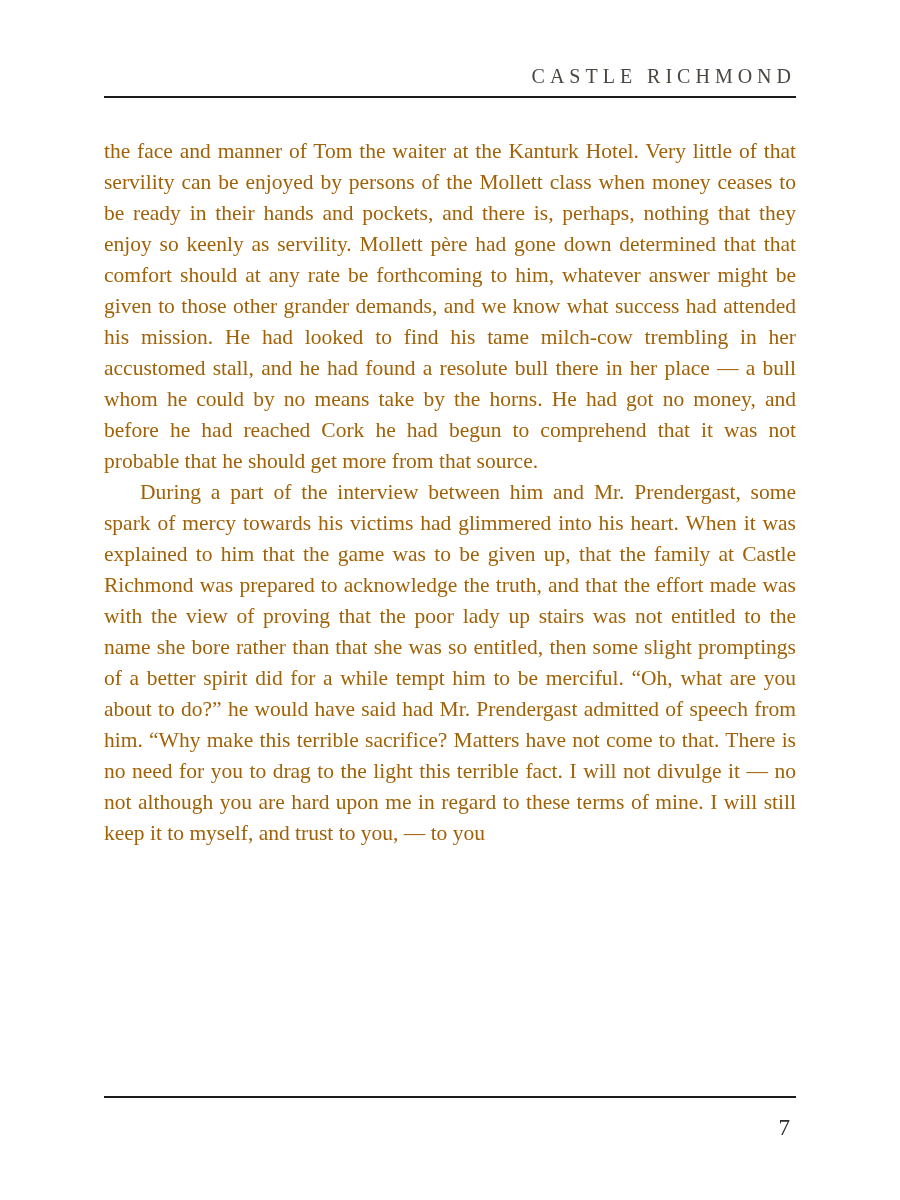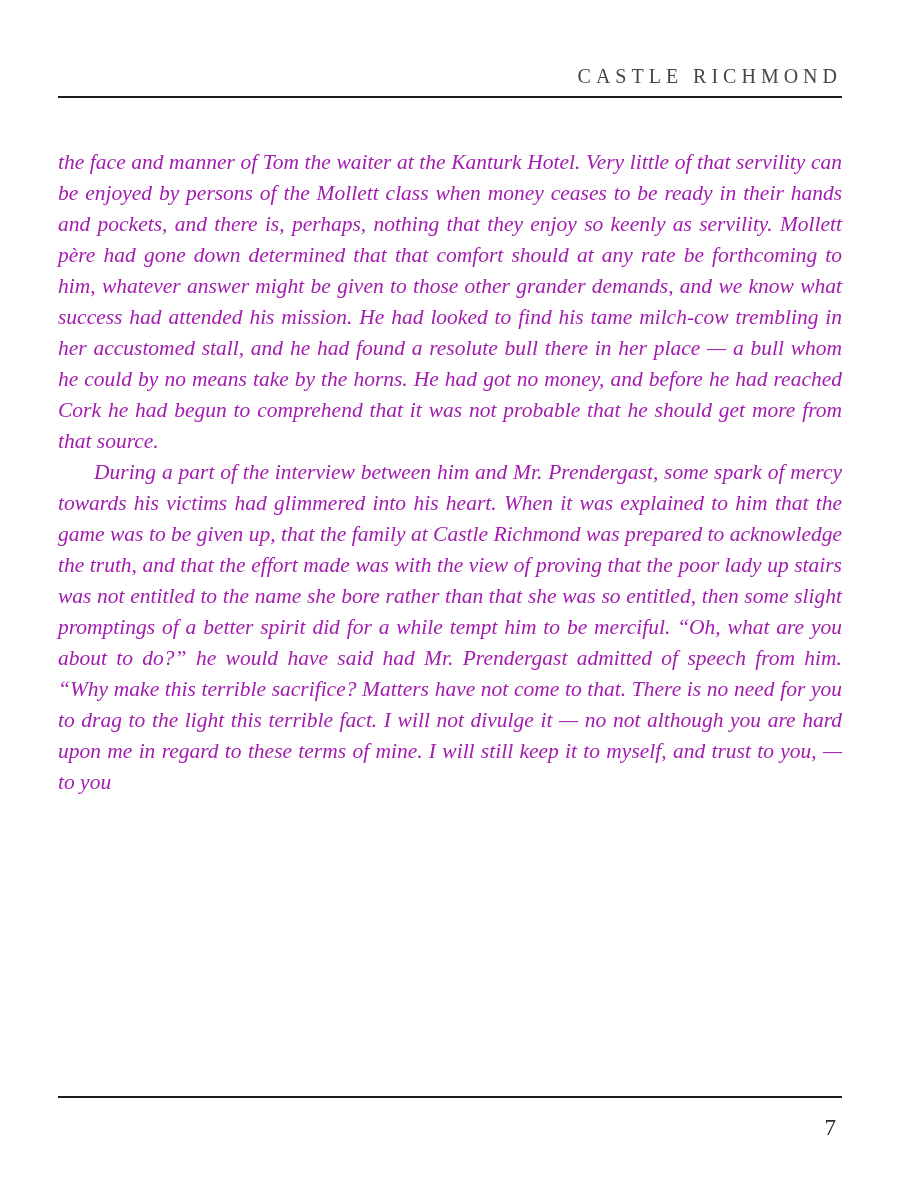--- a/index.html
+++ b/index.html
@@ -11,21 +11,21 @@
     width: 900px;
     height: 1200px;
     font-family: "Liberation Serif", "DejaVu Serif", serif;
     color: #2b2b2b;
     -webkit-font-smoothing: antialiased;
   }
   .page {
     box-sizing: border-box;
     width: 900px;
     height: 1200px;
-    padding: 0 58px;
+    padding: 0 104px;
     display: flex;
     flex-direction: column;
     background: #ffffff;
   }
   .header {
     padding-top: 64px;
   }
   .running-head {
     text-align: right;
     font-size: 20px;
@@ -37,26 +37,25 @@
     line-height: 1.2;
   }
   .rule {
     height: 0;
     border: none;
     border-top: 2px solid #1c1c1c;
     margin: 0;
     width: 100%;
   }
   .text-block {
-    margin-top: 49px;
+    margin-top: 38px;
     font-size: 21.5px;
     line-height: 31px;
     text-align: justify;
-    color: #a21caf;
-    font-style: italic;
+    color: #a16207;
   }
   .para {
     margin: 0;
     hyphens: auto;
     -webkit-hyphens: auto;
   }
   .para.indent {
     text-indent: 36px;
   }
   .footer {

